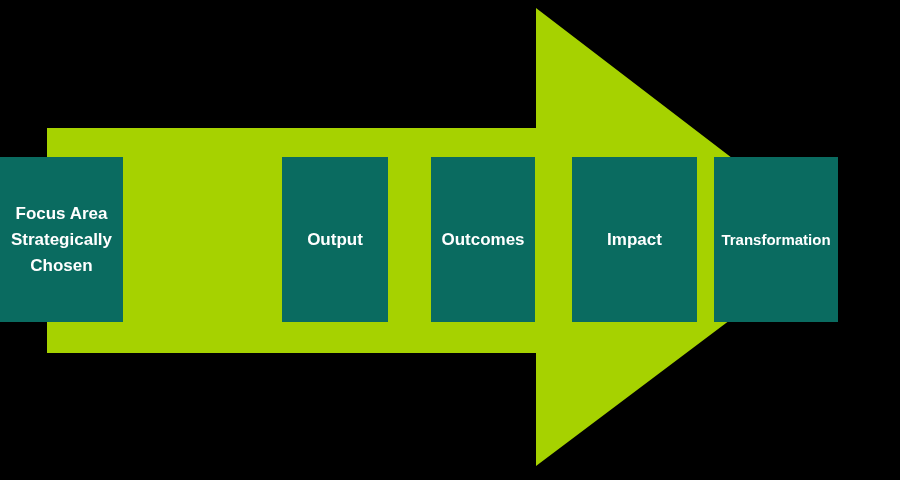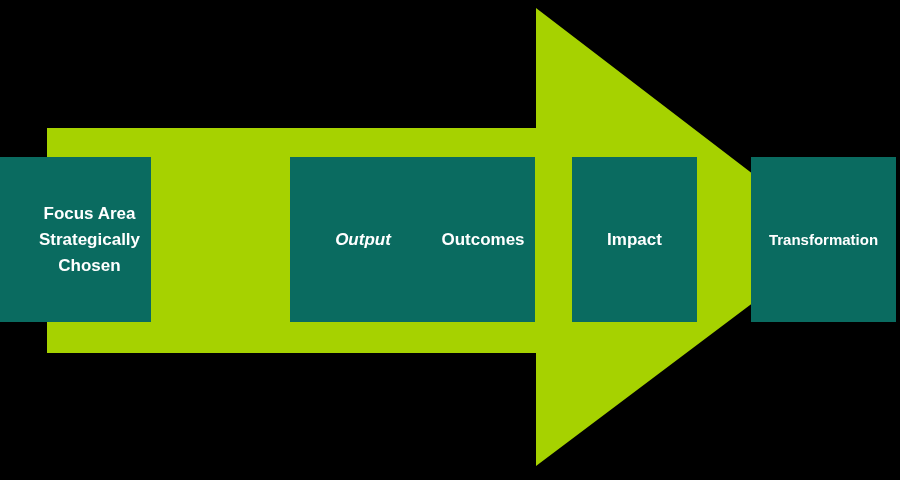--- a/index.html
+++ b/index.html
@@ -36,26 +36,26 @@
     text-align: center;
     color: #ffffff;
     font-weight: bold;
     font-size: 17px;
     line-height: 26px;
   }
   .stage-box .stage-label {
     white-space: pre-line;
     padding: 0 4px;
   }
-  .box-1 { left: 0px;   width: 123px; padding-left: 28px; }
+  .box-1 { left: 0px;   width: 123px; }
   .box-2 { left: 142px; width: 125px; }
-  .box-3 { left: 290px; width: 146px; font-style: italic; }
+  .box-3 { left: 282px; width: 106px; }
   .box-4 { left: 431px; width: 104px; }
   .box-5 { left: 572px; width: 125px; }
-  .box-6 { left: 714px; width: 145px; font-size: 15px; margin-left: 37px; }
+  .box-6 { left: 714px; width: 124px; font-size: 15px; }
 </style>
 </head>
 <body>
 
 <div class="stage-canvas">
 
   <svg class="arrow-svg" viewBox="0 0 900 480" xmlns="http://www.w3.org/2000/svg">
     <polygon points="47,128 536,128 536,8 838,239 536,466 536,353 47,353" fill="#a6d200"></polygon>
   </svg>
 

